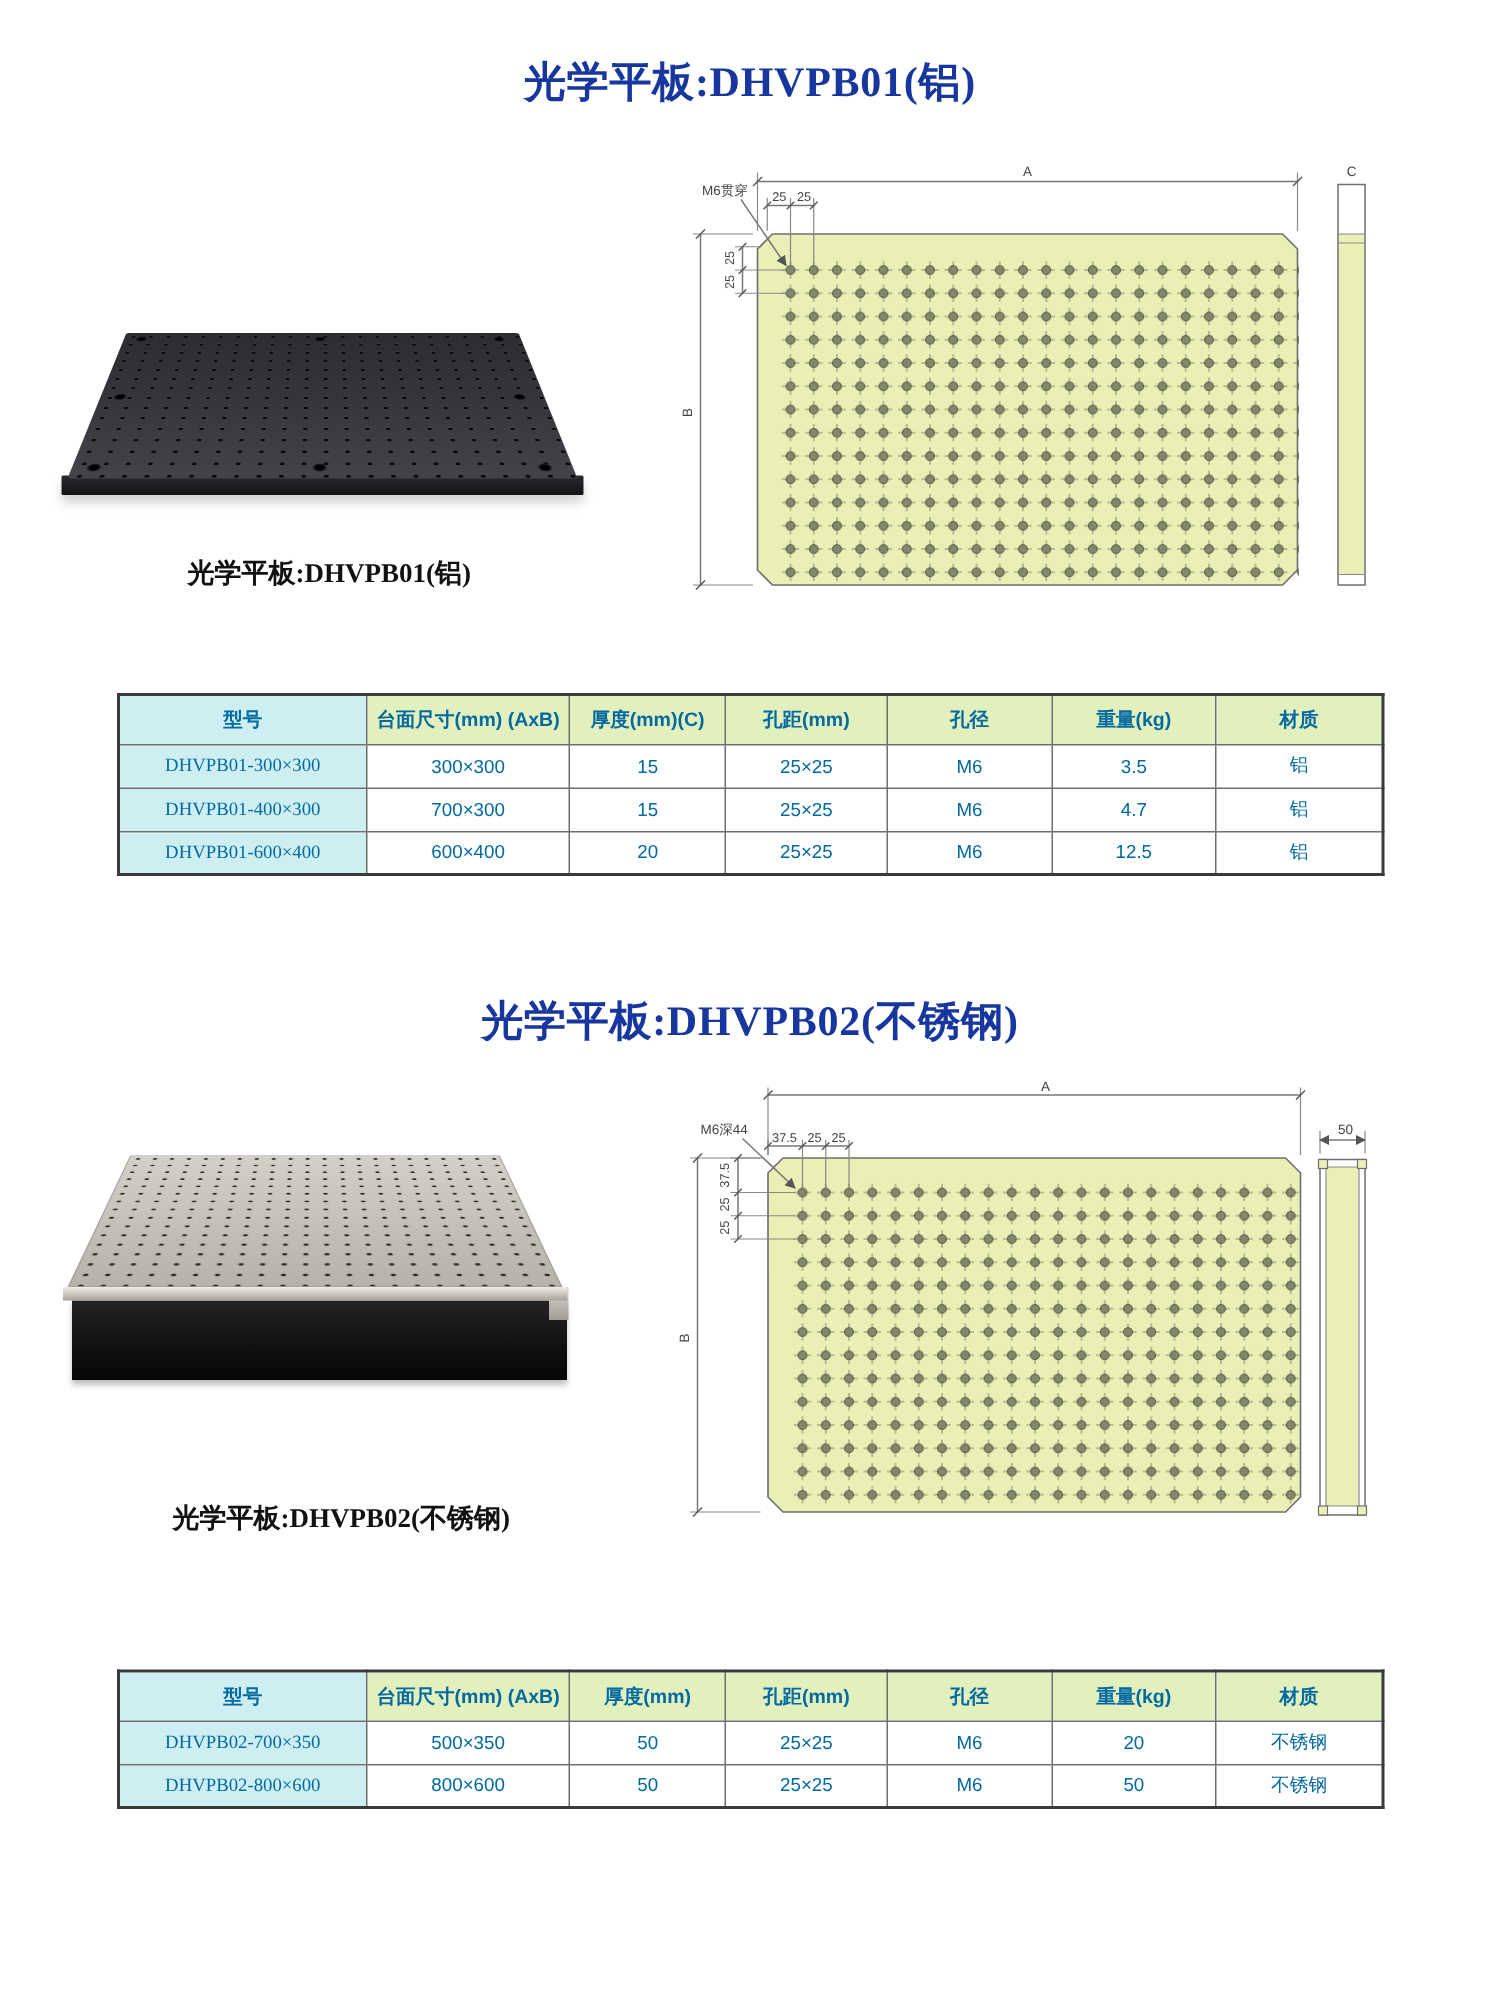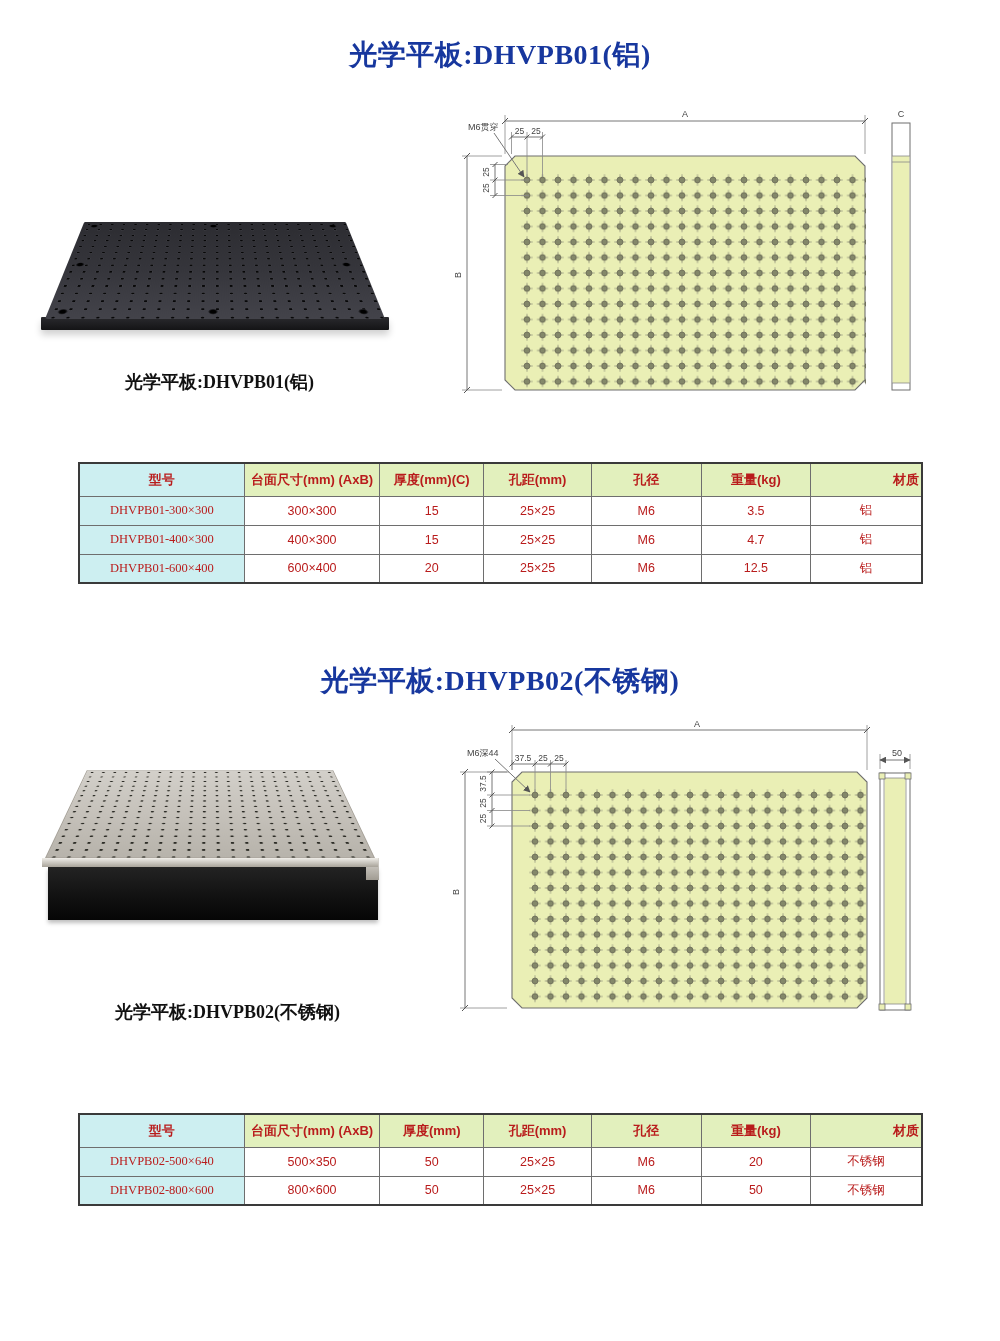--- a/index.html
+++ b/index.html
@@ -77,38 +77,38 @@
   .dtxt  { fill:#444; font-size:9px; font-family:"Liberation Sans","DejaVu Sans",sans-serif; }
   .dtxt-s{ fill:#444; font-size:8.5px; font-family:"Liberation Sans","DejaVu Sans",sans-serif; }
   .plate { fill:#eaefb5; stroke:#6f6f6f; stroke-width:1.1; }
   .tick  { stroke:#555; stroke-width:1; }
 
   
   .spec-table {
     position:absolute; left:78px; width:845px;
     border-collapse:collapse; table-layout:fixed;
     border:2px solid #3a3a3a;
-    font-size:13px; color:#b91c1c;
+    font-size:13px; color:#0369a1;
   }
   #table1 { top:462px; }
   #table2 { top:1113px; }
   .spec-table th, .spec-table td {
     border:1px solid #6e6e6e; text-align:center; vertical-align:middle;
     padding:0 2px; overflow:hidden; white-space:nowrap;
   }
   .spec-table th { height:33px; background:#e2f0bd; font-weight:bold; font-size:13px; }
   .spec-table td { height:29px; background:#ffffff; font-size:12.5px; }
   .spec-table .c-model { background:#cdeff1; font-family:"Liberation Serif","DejaVu Serif",serif; }
   .spec-table th:nth-child(1){ width:19.6%; }
   .spec-table th:nth-child(2){ width:16.1%; }
   .spec-table th:nth-child(3){ width:12.3%; }
   .spec-table th:nth-child(4){ width:12.8%; }
   .spec-table th:nth-child(5){ width:13.0%; }
   .spec-table th:nth-child(6){ width:13.0%;margin-top:28px; }
-  .spec-table th:nth-child(7){ width:13.2%;text-align:right; }
+  .spec-table th:nth-child(7){ width:13.2%; }
 </style>
 </head>
 <body>
 
 <div class="page">
 
   <h1 id="title1" class="sec-title">光学平板:DHVPB01(铝)</h1>
 
   <div id="photo1" class="photo">
     <div class="p1-front"></div>
@@ -215,21 +215,21 @@
           <td class="c-model">DHVPB01-300×300</td>
           <td>300×300</td>
           <td>15</td>
           <td>25×25</td>
           <td>M6</td>
           <td>3.5</td>
           <td>铝</td>
         </tr>
         <tr>
           <td class="c-model">DHVPB01-400×300</td>
-          <td>400×300</td>
+          <td>700×300</td>
           <td>15</td>
           <td>25×25</td>
           <td>M6</td>
           <td>4.7</td>
           <td>铝</td>
         </tr>
         <tr>
           <td class="c-model">DHVPB01-600×400</td>
           <td>600×400</td>
           <td>20</td>
@@ -347,21 +347,21 @@
           <th>台面尺寸(mm) (AxB)</th>
           <th>厚度(mm)</th>
           <th>孔距(mm)</th>
           <th>孔径</th>
           <th>重量(kg)</th>
           <th>材质</th>
         </tr>
       </thead>
       <tbody>
         <tr>
-          <td class="c-model">DHVPB02-500×640</td>
+          <td class="c-model">DHVPB02-700×350</td>
           <td>500×350</td>
           <td>50</td>
           <td>25×25</td>
           <td>M6</td>
           <td>20</td>
           <td>不锈钢</td>
         </tr>
         <tr>
           <td class="c-model">DHVPB02-800×600</td>
           <td>800×600</td>

